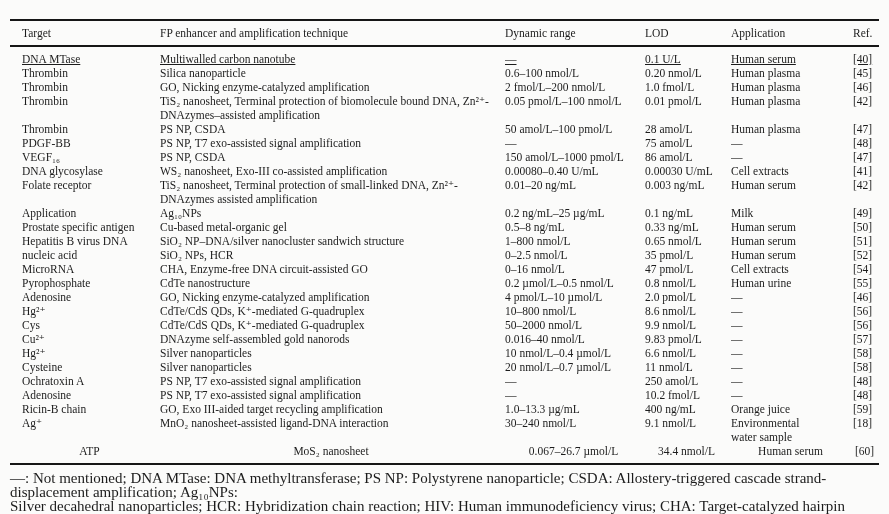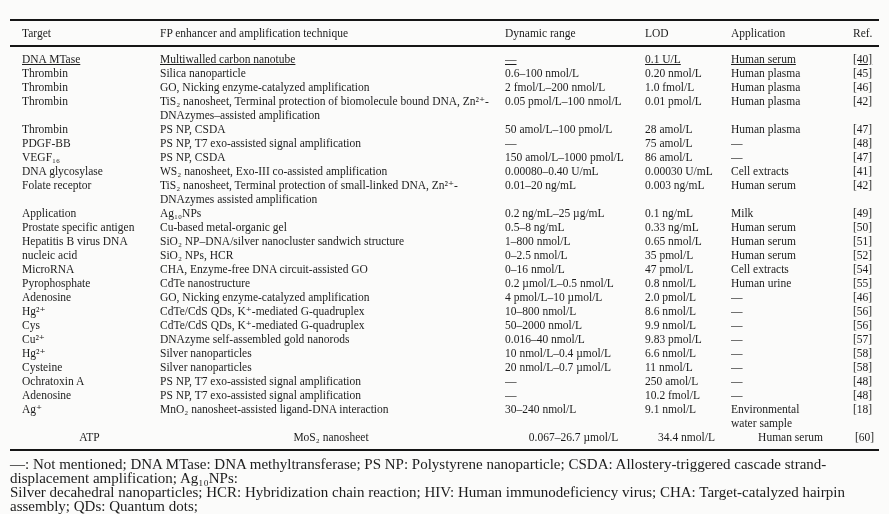--- a/index.html
+++ b/index.html
@@ -259,20 +259,28 @@
   </tr>
         <tr>
     <td>Adenosine</td>
     <td>PS NP, T7 exo-assisted signal amplification</td>
     <td>—</td>
     <td>10.2 fmol/L</td>
     <td>—</td>
     <td>[48]</td>
   </tr>
         <tr>
+    <td>Ricin-B chain</td>
+    <td>GO, Exo III-aided target recycling amplification</td>
+    <td>1.0–13.3 µg/mL</td>
+    <td>400 ng/mL</td>
+    <td>Orange juice</td>
+    <td>[59]</td>
+  </tr>
+        <tr>
     <td>Ag⁺</td>
     <td>MnO₂ nanosheet-assisted ligand-DNA interaction</td>
     <td>30–240 nmol/L</td>
     <td>9.1 nmol/L</td>
     <td>Environmental
 water sample</td>
     <td>[18]</td>
   </tr>
         <tr>
     <td>ATP</td>

